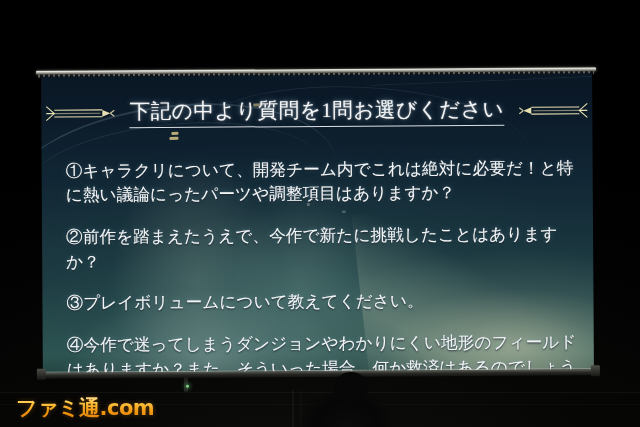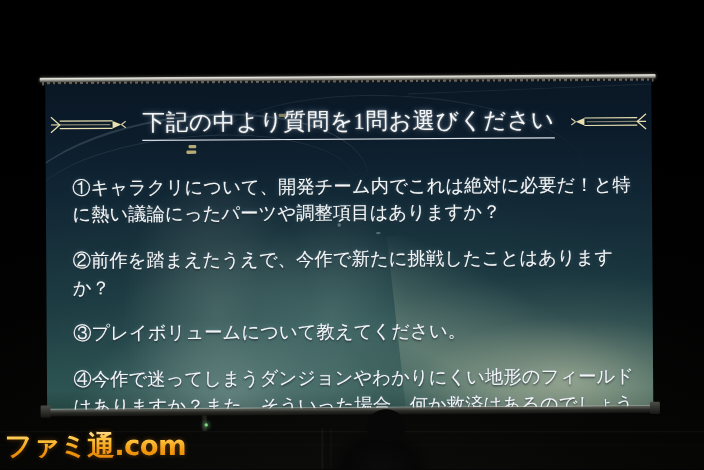--- a/index.html
+++ b/index.html
@@ -260,24 +260,24 @@
     top: 372px;
     width: 34px;
     height: 30px;
     background: #070707;
     border-radius: 50% 50% 42% 42%;
   }
 
   
   #watermark {
     position: absolute;
-    left: 4px;
+    left: 16px;
     bottom: 5px;
     font-family: "DejaVu Sans", sans-serif;
-    font-size: 25px;
+    font-size: 21px;
     font-weight: 700;
     letter-spacing: -0.5px;
     color: #f5a216;
     background: linear-gradient(to bottom, #fff3cf 0%, #ffcf4a 32%, #f09a10 62%, #d97606 100%);
     -webkit-background-clip: text;
     background-clip: text;
     -webkit-text-fill-color: transparent;
     text-shadow: 0 0 5px rgba(255,150,20,0.35);
     white-space: nowrap;
   }

